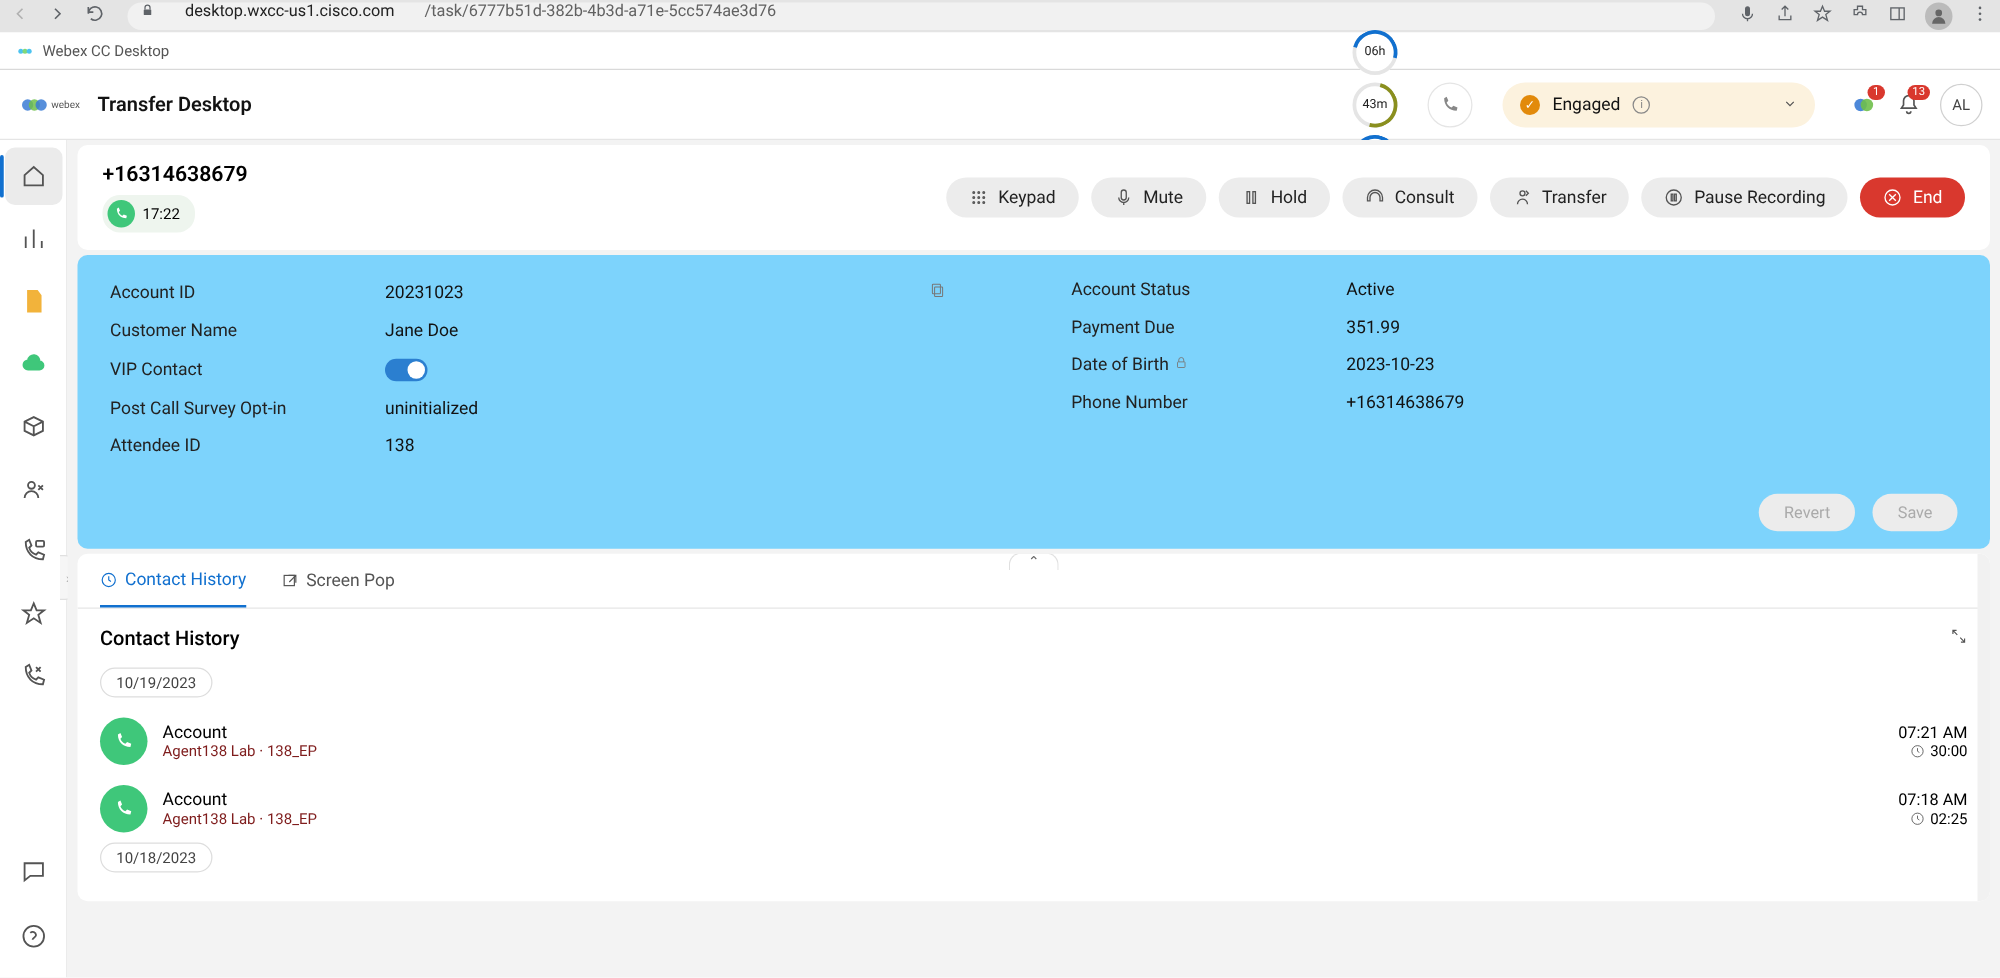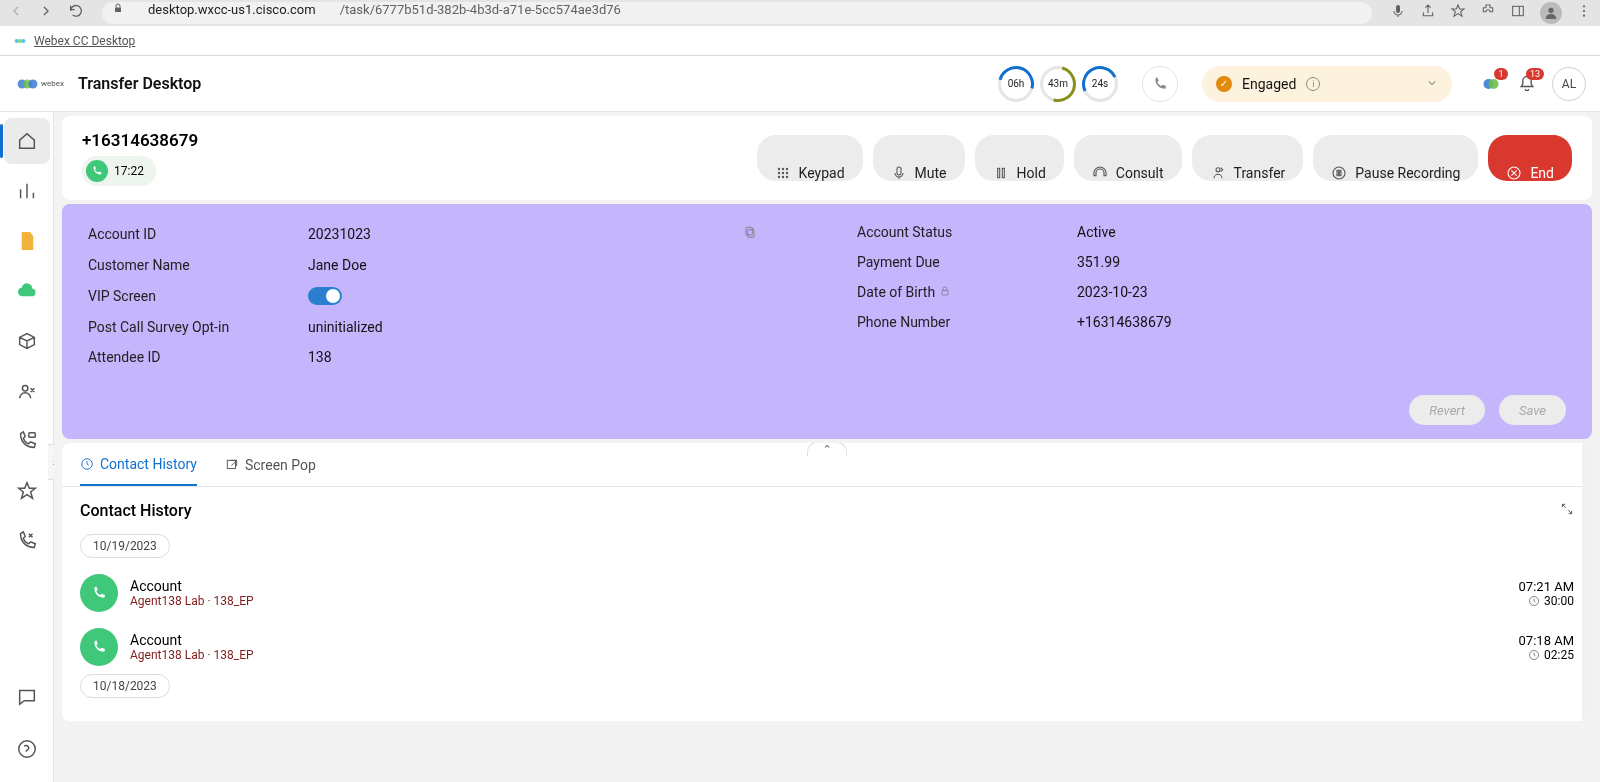--- a/index.html
+++ b/index.html
@@ -9,30 +9,30 @@
 .chrome-bar { height: 26px; background: #e4e4e4; display: flex; align-items: center; padding: 0 8px; gap: 12px; }
 .chrome-nav { display: flex; gap: 14px; align-items: center; }
 .chrome-nav svg { width: 16px; height: 16px; fill: #5f6368; }
 .chrome-nav .disabled svg { fill: #b0b0b0; }
 .addr { flex: 1; height: 22px; background: #f1f1f1; border-radius: 14px; display: flex; align-items: flex-start; padding: 0 10px; font-size: 13px; color: #222; gap: 24px; margin: 0 6px; }
 .addr .url-grey { color: #616161; }
 .chrome-right { display: flex; gap: 14px; align-items: center; }
 .chrome-right svg { width: 16px; height: 16px; fill: #5f6368; }
 .chrome-profile { width: 22px; height: 22px; border-radius: 50%; background: #bbb; display: flex; align-items: center; justify-content: center; }
 
-.bookmark-bar { height: 30px; background: #fff; border-bottom: 1px solid #d9d9d9; display: flex; align-items: center; padding: 0 12px; gap: 6px; font-size: 12px; color: #555; text-decoration: underline; }
+.bookmark-bar { height: 30px; background: #fff; border-bottom: 1px solid #d9d9d9; display: flex; align-items: center; padding: 0 12px; gap: 6px; font-size: 12px; color: #555; }
 .bookmark-bar .bk-icon { width: 16px; height: 16px; }
 
 
 .app-header { height: 56px; border-bottom: 1px solid #e5e5e5; display: flex; align-items: center; padding: 0 14px; gap: 14px; }
 .logo-block { display: flex; align-items: center; font-size: 8px; color: #545454; width: 50px; }
 .logo-block svg { width: 30px; height: 18px; }
 .app-title { font-size: 16px; font-weight: 600; color: #121212; }
 .header-spacer { flex: 1; }
-.time-rings { display: flex; gap: 6px; }
+.time-rings { display: flex; gap: 6px; flex-direction: column; }
 .ring { width: 36px; height: 36px; border-radius: 50%; background: #fff; display: flex; align-items: center; justify-content: center; font-size: 10px; color: #222; position: relative; }
 .ring::before { content: ""; position: absolute; inset: 0; border-radius: 50%; border: 3px solid #e5e5e5; }
 .ring::after { content: ""; position: absolute; inset: 0; border-radius: 50%; border: 3px solid transparent; border-top-color: var(--rc); border-right-color: var(--rc); transform: rotate(var(--rot,-45deg)); }
 .phone-circle { width: 36px; height: 36px; border: 1px solid #e5e5e5; border-radius: 50%; display: flex; align-items: center; justify-content: center; margin: 0 10px; }
 .phone-circle svg { width: 16px; height: 16px; fill: #888; }
 .status-pill { height: 36px; background: #fcf2de; border-radius: 18px; display: flex; align-items: center; padding: 0 14px; gap: 10px; min-width: 250px; }
 .status-pill .check { width: 16px; height: 16px; background: #e28a0b; border-radius: 50%; display: flex; align-items: center; justify-content: center; color: #fff; font-size: 10px; }
 .status-pill .txt { font-size: 14px; color: #121212; }
 .status-pill .info { width: 14px; height: 14px; border: 1px solid #888; border-radius: 50%; display: flex; align-items: center; justify-content: center; font-size: 9px; color: #888; }
 .status-pill .chev { margin-left: auto; }
@@ -54,39 +54,39 @@
 
 .main-col { flex: 1; background: #f3f3f3; padding: 4px 8px 4px 8px; overflow: hidden; position: relative; }
 
 
 .call-card { background: #fff; border-radius: 8px; padding: 14px 20px; display: flex; align-items: center; gap: 20px; margin-bottom: 4px; }
 .call-left .num { font-size: 17px; font-weight: 600; margin-bottom: 6px; }
 .call-timer { display: inline-flex; align-items: center; gap: 6px; background: #eef5ee; border-radius: 14px; padding: 4px 12px 4px 4px; font-size: 12px; }
 .call-timer .dot { width: 22px; height: 22px; background: #3fc77a; border-radius: 50%; display: flex; align-items: center; justify-content: center; }
 .call-timer .dot svg { width: 12px; height: 12px; fill: #fff; }
 .call-actions { margin-left: auto; display: flex; gap: 10px; }
-.pill-btn { height: 46px; border-radius: 19px; background: #ececec; border: none; display: flex; align-items: flex-end; gap: 8px; padding: 0 18px; font-size: 14px; color: #222; }
+.pill-btn { height: 32px; border-radius: 19px; background: #ececec; border: none; display: flex; align-items: center; gap: 8px; padding: 0 18px; font-size: 14px; color: #222; }
 .pill-btn svg { width: 16px; height: 16px; fill: none; stroke: #545454; stroke-width: 1.6; }
 .pill-btn.end { background: #d9382e; color: #fff; }
 .pill-btn.end svg { stroke: #fff; }
 
 
-.details-card { background: #c4b5fd; border-radius: 8px; padding: 20px 26px 14px; margin-bottom: 4px; }
+.details-card { background: #7dd3fc; border-radius: 8px; padding: 20px 26px 14px; margin-bottom: 4px; }
 .details-grid { display: flex; gap: 60px; }
 .dcol { flex: 1; display: flex; flex-direction: column; gap: 14px; }
 .drow { display: flex; align-items: center; }
 .dlabel { width: 220px; font-size: 14px; color: #222; }
 .dval { font-size: 14px; color: #121212; display: flex; align-items: center; gap: 10px; }
 .copy-ic { margin-left: auto; margin-right: 40px; }
 .copy-ic svg { width: 14px; height: 14px; fill: none; stroke: #777; stroke-width: 1.4; }
 .lock-ic svg { width: 12px; height: 12px; fill: none; stroke: #777; stroke-width: 1.4; }
 .toggle { width: 34px; height: 18px; background: #2b7fd0; border-radius: 10px; position: relative; }
 .toggle::after { content: ""; position: absolute; width: 14px; height: 14px; background: #fff; border-radius: 50%; top: 2px; right: 2px; }
 .card-actions { display: flex; justify-content: flex-end; gap: 14px; margin-top: 30px; }
-.ghost-btn { height: 30px; border-radius: 15px; padding: 0 20px; background: #ececec; color: #aaa; border: none; font-size: 13px; font-style: italic; }
+.ghost-btn { height: 30px; border-radius: 15px; padding: 0 20px; background: #ececec; color: #aaa; border: none; font-size: 13px; }
 
 
 .history-card { background: #fff; border-radius: 8px; height: 278px; overflow: hidden; position: relative; }
 .collapse-notch { position: absolute; top: -1px; left: 50%; transform: translateX(-50%); width: 40px; height: 14px; background: #fff; border: 1px solid #e0e0e0; border-bottom: none; border-radius: 10px 10px 0 0; display: flex; align-items: center; justify-content: center; font-size: 11px; color: #666; }
 .tabs { display: flex; gap: 28px; padding: 0 18px; border-bottom: 1px solid #e6e6e6; height: 44px; align-items: center; }
 .tab { display: flex; align-items: center; gap: 6px; font-size: 14px; color: #545454; height: 100%; }
 .tab.active { color: #1170cf; border-bottom: 2px solid #1170cf; }
 .tab svg { width: 14px; height: 14px; fill: none; stroke: currentColor; stroke-width: 1.6; }
 .hist-body { padding: 14px 18px; overflow-y: auto; height: calc(100% - 44px); }
 .hist-title { font-size: 16px; font-weight: 500; margin-bottom: 14px; display: flex; align-items: center; }
@@ -370,21 +370,21 @@
               <span class="copy-ic"><svg viewBox="0 0 24 24">
                   <rect x="8" y="8" width="11" height="13" rx="1"></rect>
                   <rect x="5" y="4" width="11" height="13" rx="1"></rect>
                 </svg></span>
             </div>
           <div class="drow">
               <div class="dlabel">Customer Name</div>
               <div class="dval">Jane Doe</div>
             </div>
           <div class="drow">
-              <div class="dlabel">VIP Screen</div>
+              <div class="dlabel">VIP Contact</div>
               <div class="dval">
                 <div class="toggle"></div>
               </div>
             </div>
           <div class="drow">
               <div class="dlabel">Post Call Survey Opt-in</div>
               <div class="dval">uninitialized</div>
             </div>
           <div class="drow">
               <div class="dlabel">Attendee ID</div>

